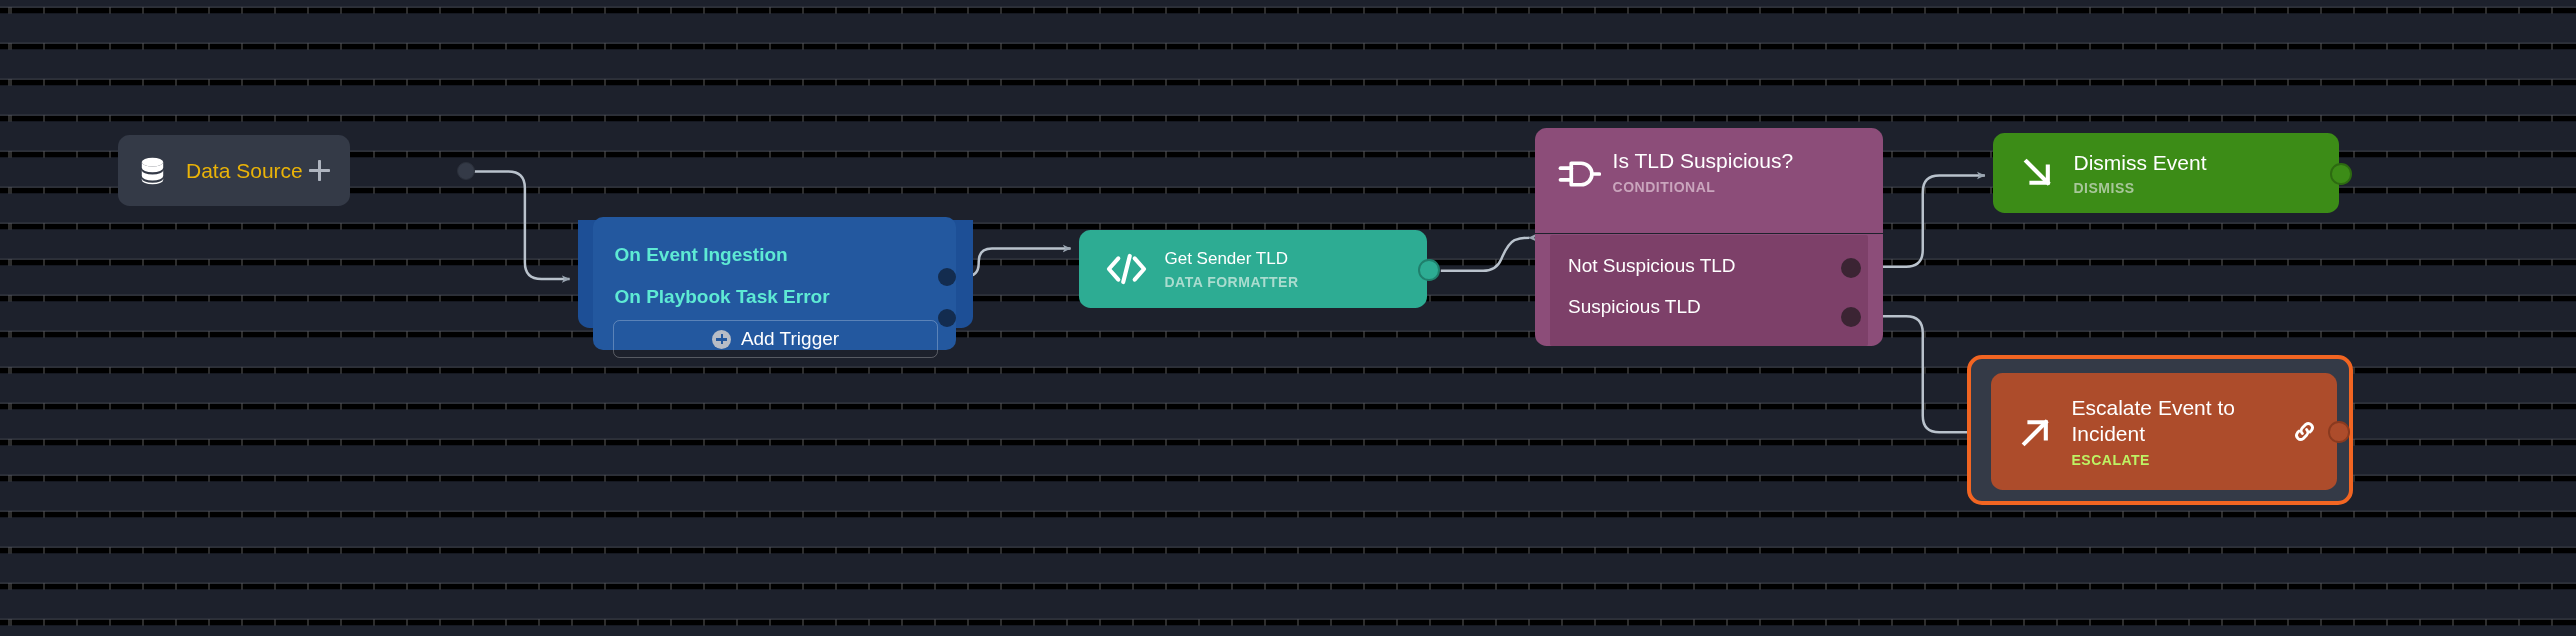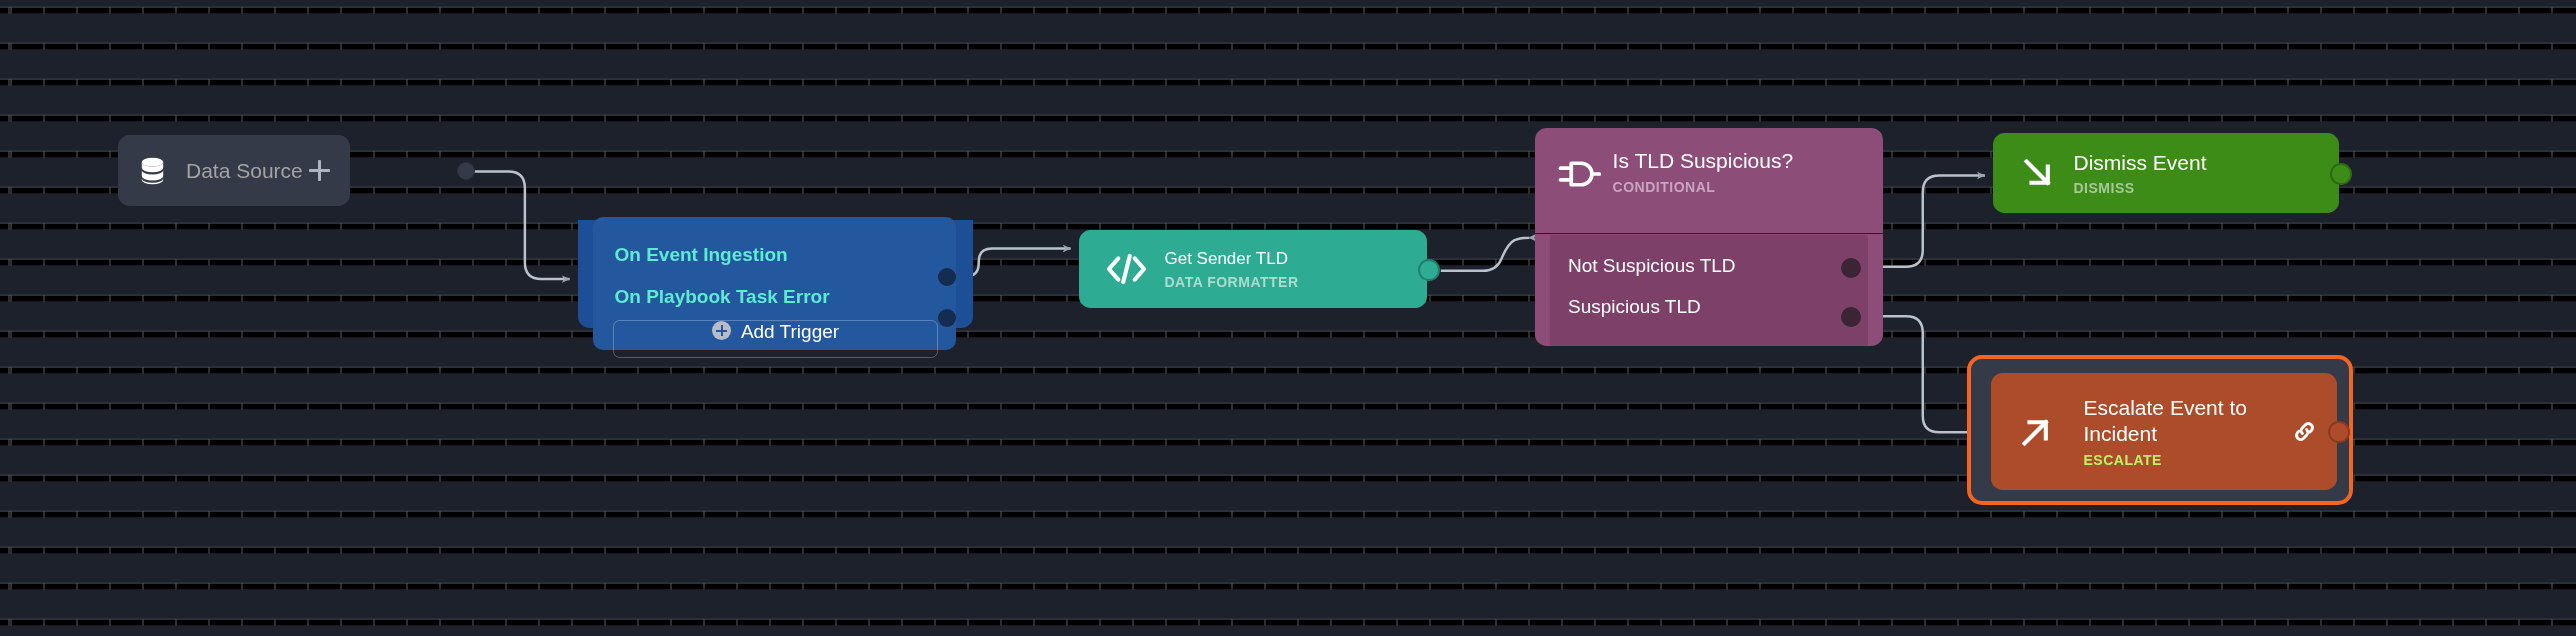--- a/index.html
+++ b/index.html
@@ -59,21 +59,21 @@
   #node-datasource {
     left: 118px; top: 135px;
     width: 232px; height: 71px;
     background: #343a47;
     display: flex;
     align-items: center;
     padding: 0 20px 0 21.5px;
   }
   #node-datasource .ds-icon { width: 25px; height: 28px; flex: 0 0 auto; }
   #node-datasource .ds-label {
-    color: #a3a3a3;
+    color: #eab308;
     font-size: 21px;
     margin-left: 21.5px;
     flex: 1 1 auto;
     white-space: nowrap;
   }
   .plus-glyph {
     position: relative;
     width: 21.5px; height: 21.5px;
     flex: 0 0 auto;
   }
@@ -147,21 +147,21 @@
   }
   #trig-row-0 { top: 27px; }
   #trig-row-1 { top: 69px; }
   #add-trigger-btn {
     position: absolute;
     left: 20px; top: 103px;
     width: 323px; height: 36px;
     border: 0.8px solid rgba(255,255,255,0.26);
     border-radius: 6.6px;
     display: flex;
-    align-items: flex-start;
+    align-items: center;
     justify-content: center;
     color: #ffffff;
     font-size: 19px;
     background: transparent;
     cursor: pointer;
   }
   #add-trigger-btn .circ-plus {
     width: 19px; height: 19px;
     border-radius: 50%;
     background: #b7bcc6;
@@ -247,21 +247,20 @@
   }
   #node-escalate {
     left: 1991px; top: 373px;
     width: 346px; height: 117px;
     background: #ad4c2b;
     display: flex;
     align-items: center;
     padding-left: 26.5px;
     padding-right: 20px;
     box-sizing: border-box;
-    gap: 12px;
   }
   #node-escalate .es-icon { width: 36px; height: 36px; flex:0 0 auto; }
   #node-escalate .es-text { margin-left: 18px; flex: 1 1 auto; }
   #node-escalate .hdr-title { max-width: 191px; }
   #node-escalate .link-icon { width: 25px; height: 25px; flex: 0 0 auto; }
 </style>
 </head>
 <body>
 
 <div id="canvas">

